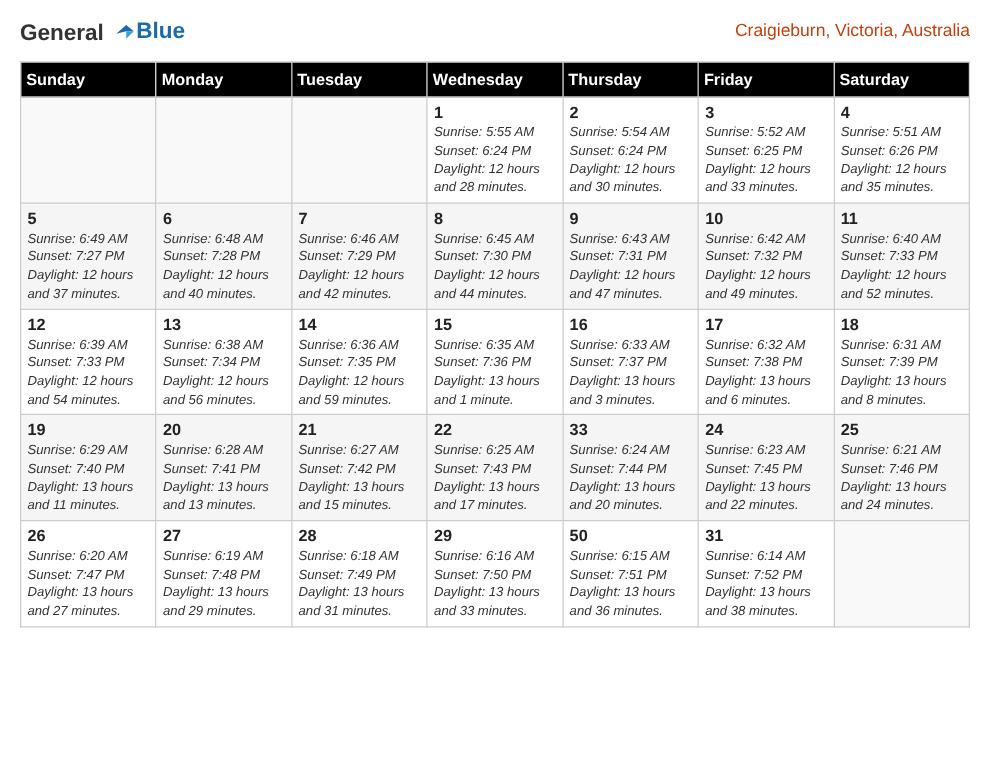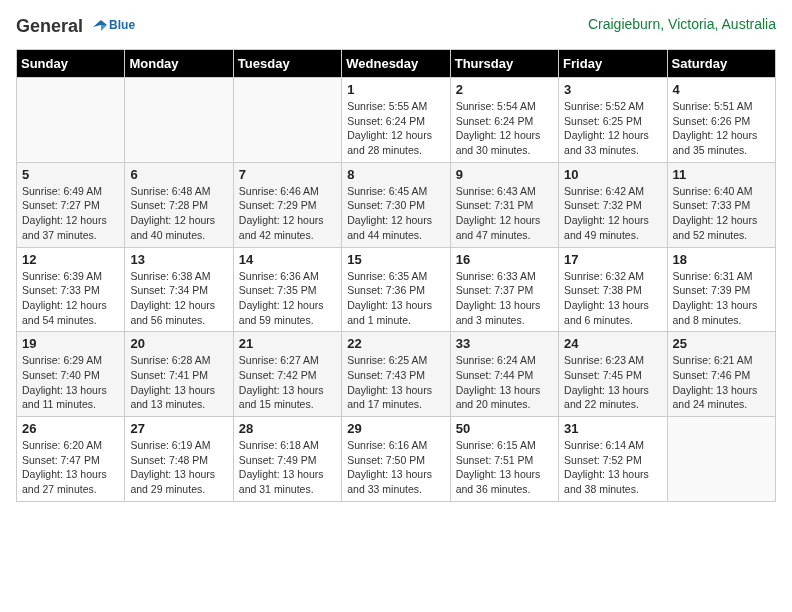--- a/index.html
+++ b/index.html
@@ -26,21 +26,21 @@
     .title-block {
       text-align: right;
     }
     .month-title {
       font-size: 32px;
       font-weight: normal;
       color: #222;
     }
     .location {
       font-size: 14px;
-      color: #15803d;
+      color: #c2410c;
     }
     .calendar {
       width: 100%;
       border-collapse: collapse;
       border: 1px solid #ccc;
     }
     .calendar th {
       background: #000000;
       color: #fff;
       font-size: 13px;
@@ -63,38 +63,39 @@
     .day-num {
       font-size: 13px;
       font-weight: bold;
       color: #222;
       margin-bottom: 2px;
     }
     .day-info {
       font-size: 10.5px;
       color: #333;
       line-height: 1.4;
+      font-style: italic;
     }
     .empty-cell {
       background: #f9f9f9 !important;
     }
   </style>
 </head>
 <body>
 
 <div class="header">
   <div class="logo">
     <div style="display:flex;align-items:center;gap:2px;">
       <span class="logo-general" style="font-size:18px;font-weight:bold;color:#333;">General</span>
       <svg width="22" height="20" viewBox="0 0 22 20" style="margin-left:2px;">
         <polygon points="6,10 14,3 20,8 14,8" fill="#1a6aac"></polygon>
         <polygon points="14,8 20,8 14,14" fill="#3a9fd5"></polygon>
       </svg>
     </div>
-    <span class="logo-blue" style="font-size:12px;font-weight:bold;color:#1a6aac;margin-top:-4px;">Blue</span>
+    <span class="logo-blue" style="font-size:18px;font-weight:bold;color:#1a6aac;margin-top:-4px;">Blue</span>
   </div>
   <div class="title-block">
     <div class="location">Craigieburn, Victoria, Australia</div>
   </div>
 </div>
 
 <table class="calendar">
   <thead>
     <tr>
     <th>Sunday</th>

